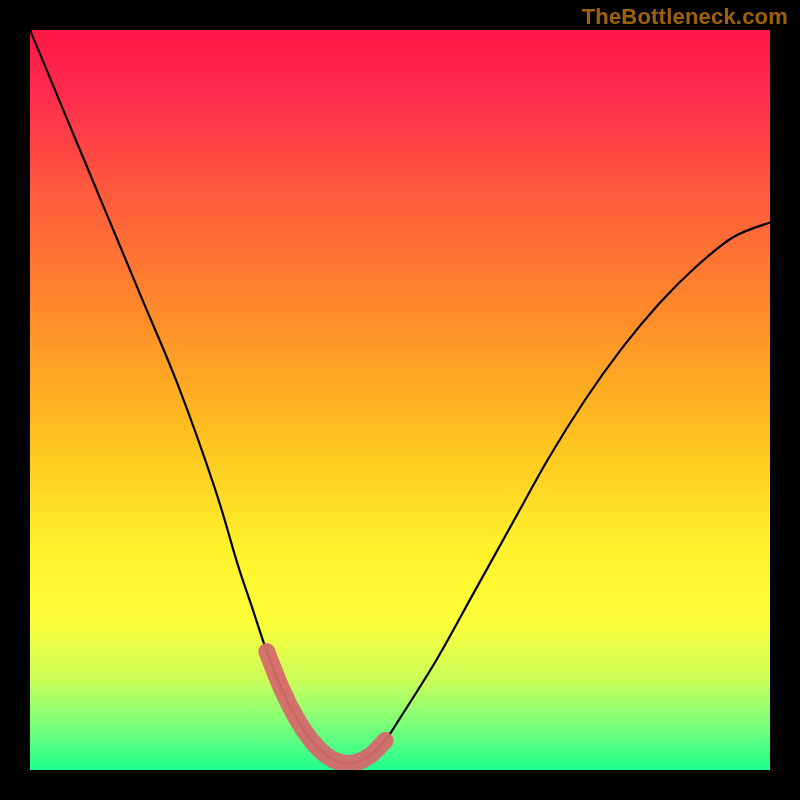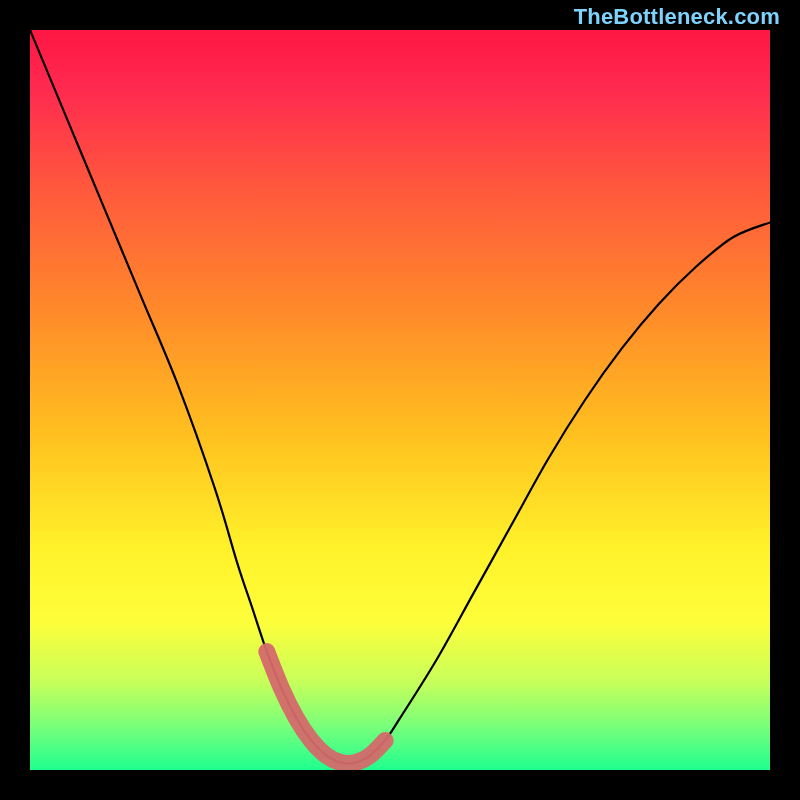--- a/index.html
+++ b/index.html
@@ -15,22 +15,22 @@
     position: absolute;
     left: 0;
     top: 0;
     width: 800px;
     height: 800px;
     background: #000;
   }
   .watermark {
     position: absolute;
     top: 4px;
-    right: 20px;
-    color: #7dd3fc;
+    right: 12px;
+    color: #a16207;
     font-size: 22px;
     font-weight: bold;
     letter-spacing: 0.2px;
     z-index: 10;
   }
   .plot {
     position: absolute;
     left: 30px;
     top: 30px;
     width: 740px;

